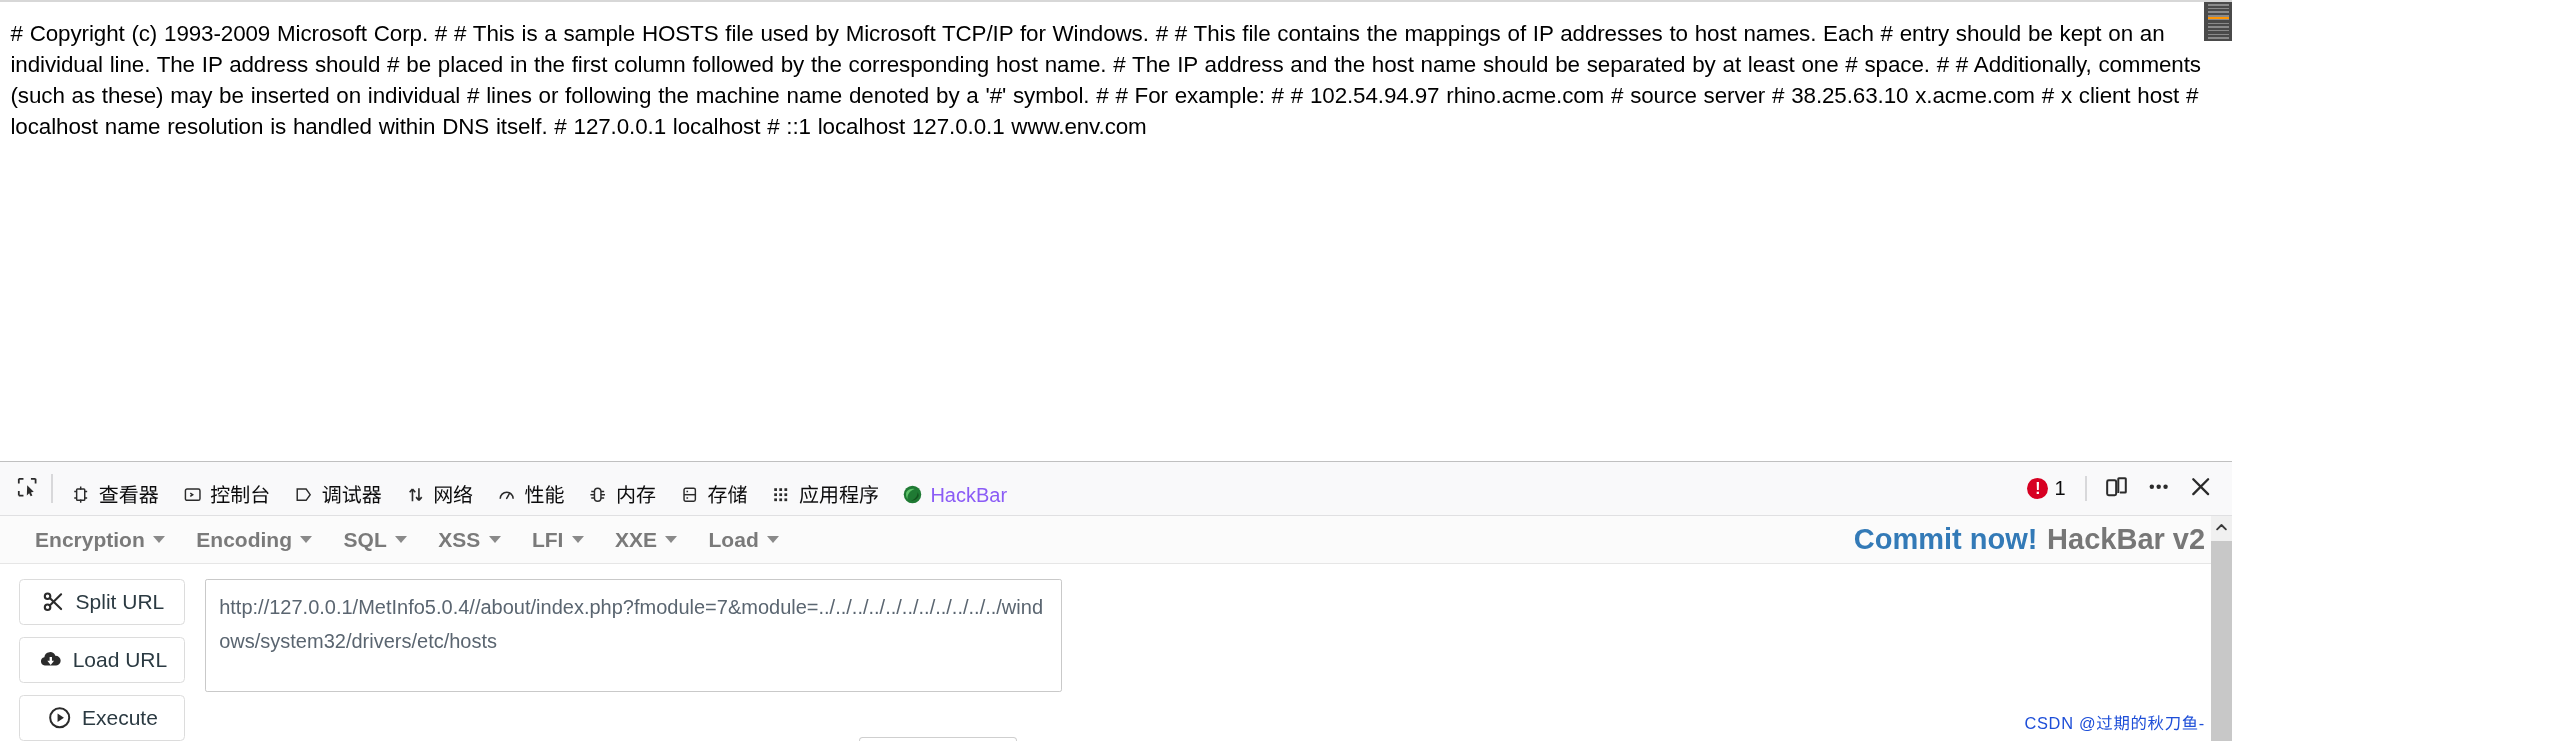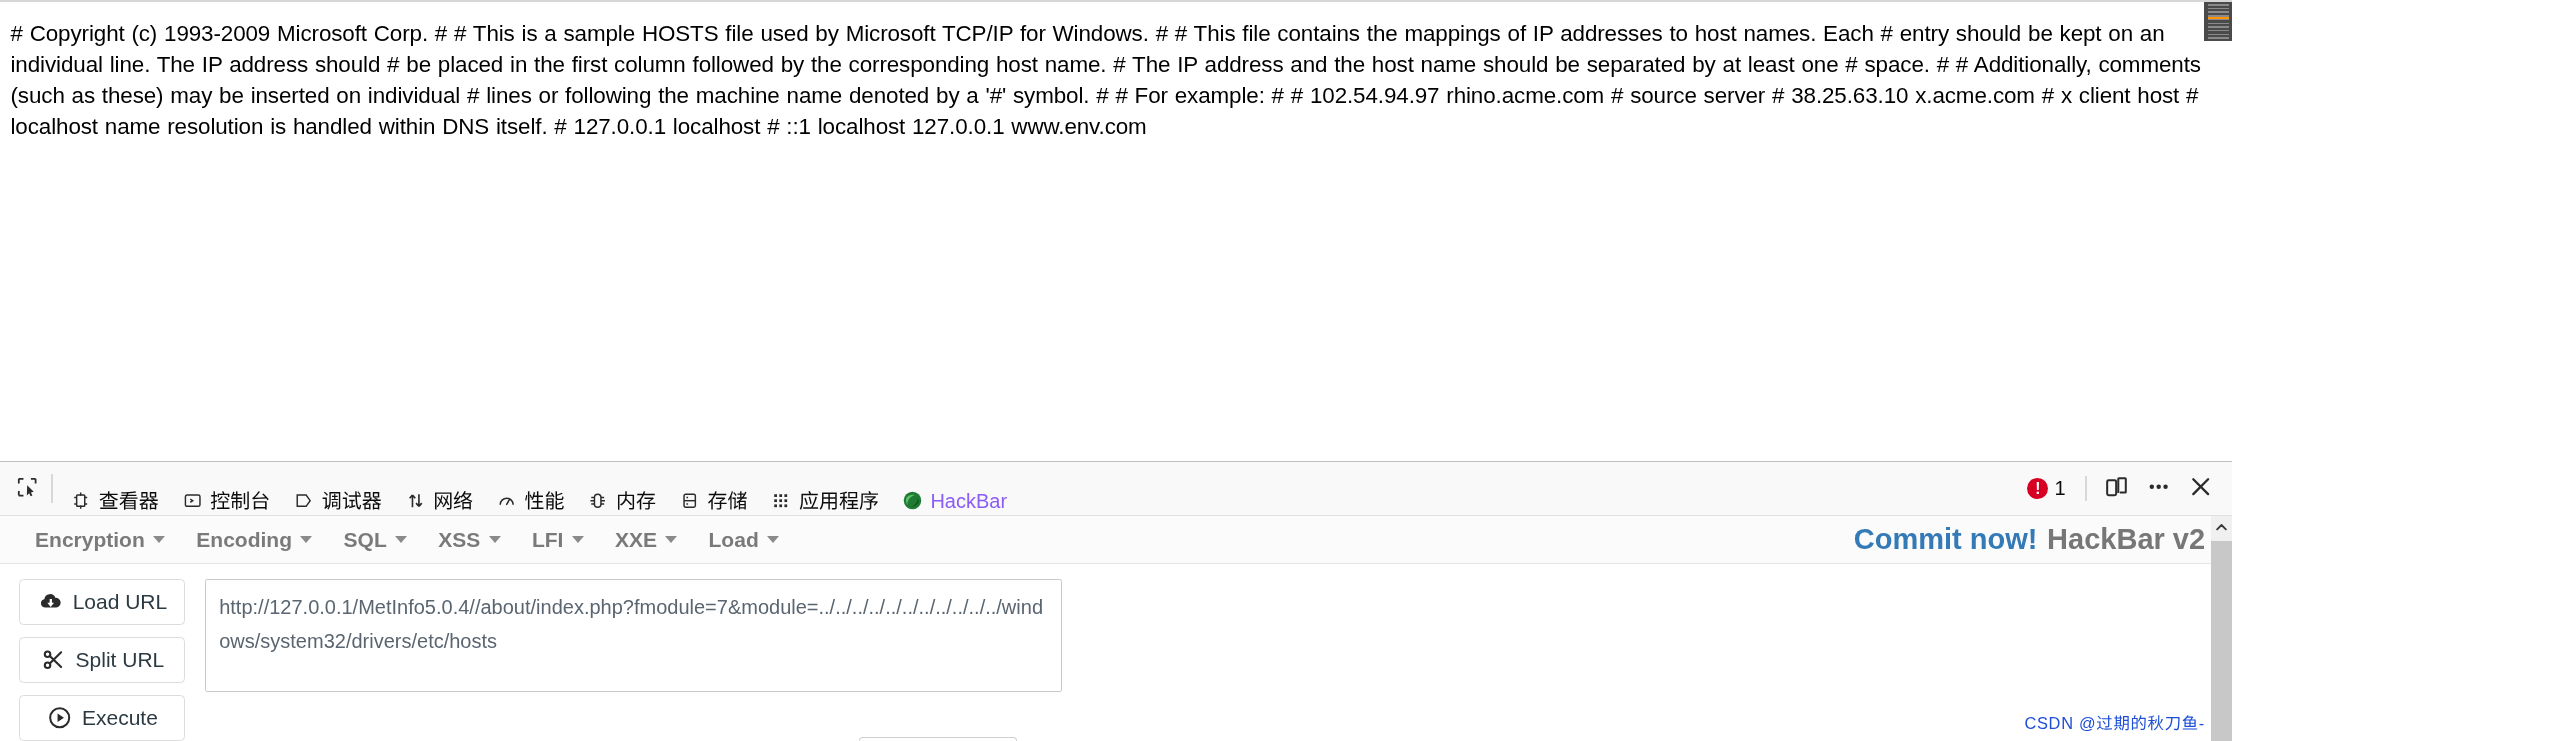--- a/index.html
+++ b/index.html
@@ -116,21 +116,21 @@
     display: flex;
     align-items: center;
     gap: 6.7px;
     padding: 0 11.2px;
     cursor: pointer;
     color: #0c0c0d;
     font-size: 20px;
     white-space: nowrap;
     border-bottom: 3px solid transparent;
     position: relative;
-    top: 14px;
+    top: 8px;
   }
   .tool-tab .tab-label { line-height: 1; }
   .tool-tab.active {
     color: #8b5cf6;
     border-bottom-color: #0a84ff;
   }
   .tool-tab .tab-ico {
     display: inline-flex;
     align-items: center;
     justify-content: center;
@@ -530,37 +530,37 @@
           <span class="hb-commit">Commit now!</span>
           <span class="hb-version">HackBar v2</span>
         </div>
       </div>
 
       <div class="hb-body">
 
         <div class="hb-actions">
           <div class="hb-btn">
             <span>
-              <svg width="25.4" height="25.4" viewBox="0 0 24 24" fill="#2b2b2b">
-                <path d="M6.4 17.5A4 4 0 0 1 6 9.6a5.4 5.4 0 0 1 10.4-1.3 3.9 3.9 0 0 1 .8 9.2z"></path>
-                <path d="M11 9.5h2.2v3.6h2L12 17l-3.2-3.9h2.2z" fill="#ffffff"></path>
-              </svg>
-            </span>
-            <span>Load URL</span>
-          </div>
-
-          <div class="hb-btn">
-            <span>
               <svg width="25.4" height="25.4" viewBox="0 0 24 24" fill="none" stroke="#2b2b2b" stroke-width="2" stroke-linecap="round">
                 <circle cx="6.2" cy="17.2" r="2.6"></circle>
                 <circle cx="6.2" cy="6.8" r="2.6"></circle>
                 <path d="M8.3 15.6L19 5M8.3 8.4L19 19"></path>
               </svg>
             </span>
             <span>Split URL</span>
+          </div>
+
+          <div class="hb-btn">
+            <span>
+              <svg width="25.4" height="25.4" viewBox="0 0 24 24" fill="#2b2b2b">
+                <path d="M6.4 17.5A4 4 0 0 1 6 9.6a5.4 5.4 0 0 1 10.4-1.3 3.9 3.9 0 0 1 .8 9.2z"></path>
+                <path d="M11 9.5h2.2v3.6h2L12 17l-3.2-3.9h2.2z" fill="#ffffff"></path>
+              </svg>
+            </span>
+            <span>Load URL</span>
           </div>
 
           <div class="hb-btn">
             <span>
               <svg width="25.4" height="25.4" viewBox="0 0 24 24" fill="none" stroke="#2b2b2b" stroke-width="1.9">
                 <circle cx="12" cy="12" r="9"></circle>
                 <path d="M10 8l6 4-6 4z" fill="#2b2b2b" stroke="none"></path>
               </svg>
             </span>
             <span>Execute</span>

